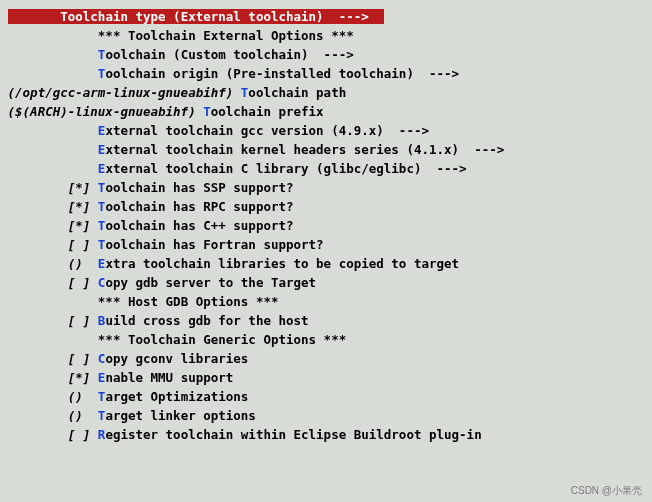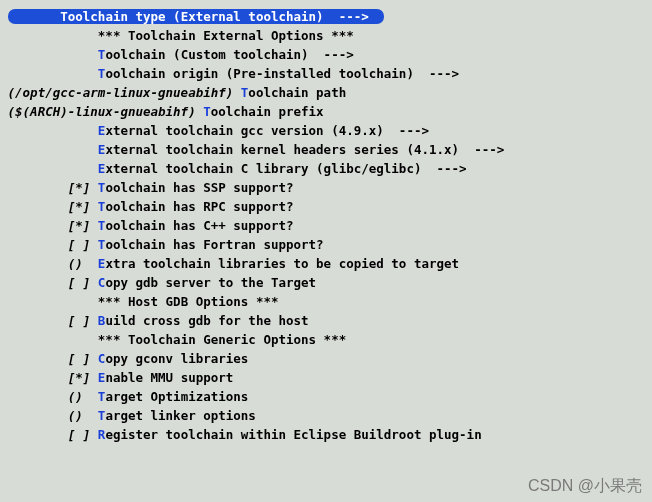--- a/index.html
+++ b/index.html
@@ -18,42 +18,41 @@
   }
   .screen {
     padding: 8px 0 0 0;
     white-space: pre;
   }
   .line {
     padding: 0 0 0 0;
     height: 19px;
   }
   .sel {
-    background: #1d4ed8;
+    background: #b91c1c;
     color: #fff;
-    border-radius: 7px;
   }
   .prefix {
     display: inline-block;
     white-space: pre;
     font-style: italic;
   }
   .hotkey {
     color: #1a3fd8;
     font-weight: bold;
   }
   .sel .hotkey {
     color: #fff;
   }
   .watermark {
     position: absolute;
     bottom: 4px;
     right: 10px;
     font-family: sans-serif;
-    font-size: 16px;
+    font-size: 10px;
     color: rgba(90,90,90,0.75);
     margin-top: 20px;
   }
   .bold {
     font-weight: bold;
   }
 </style>
 </head>
 <body>
 

